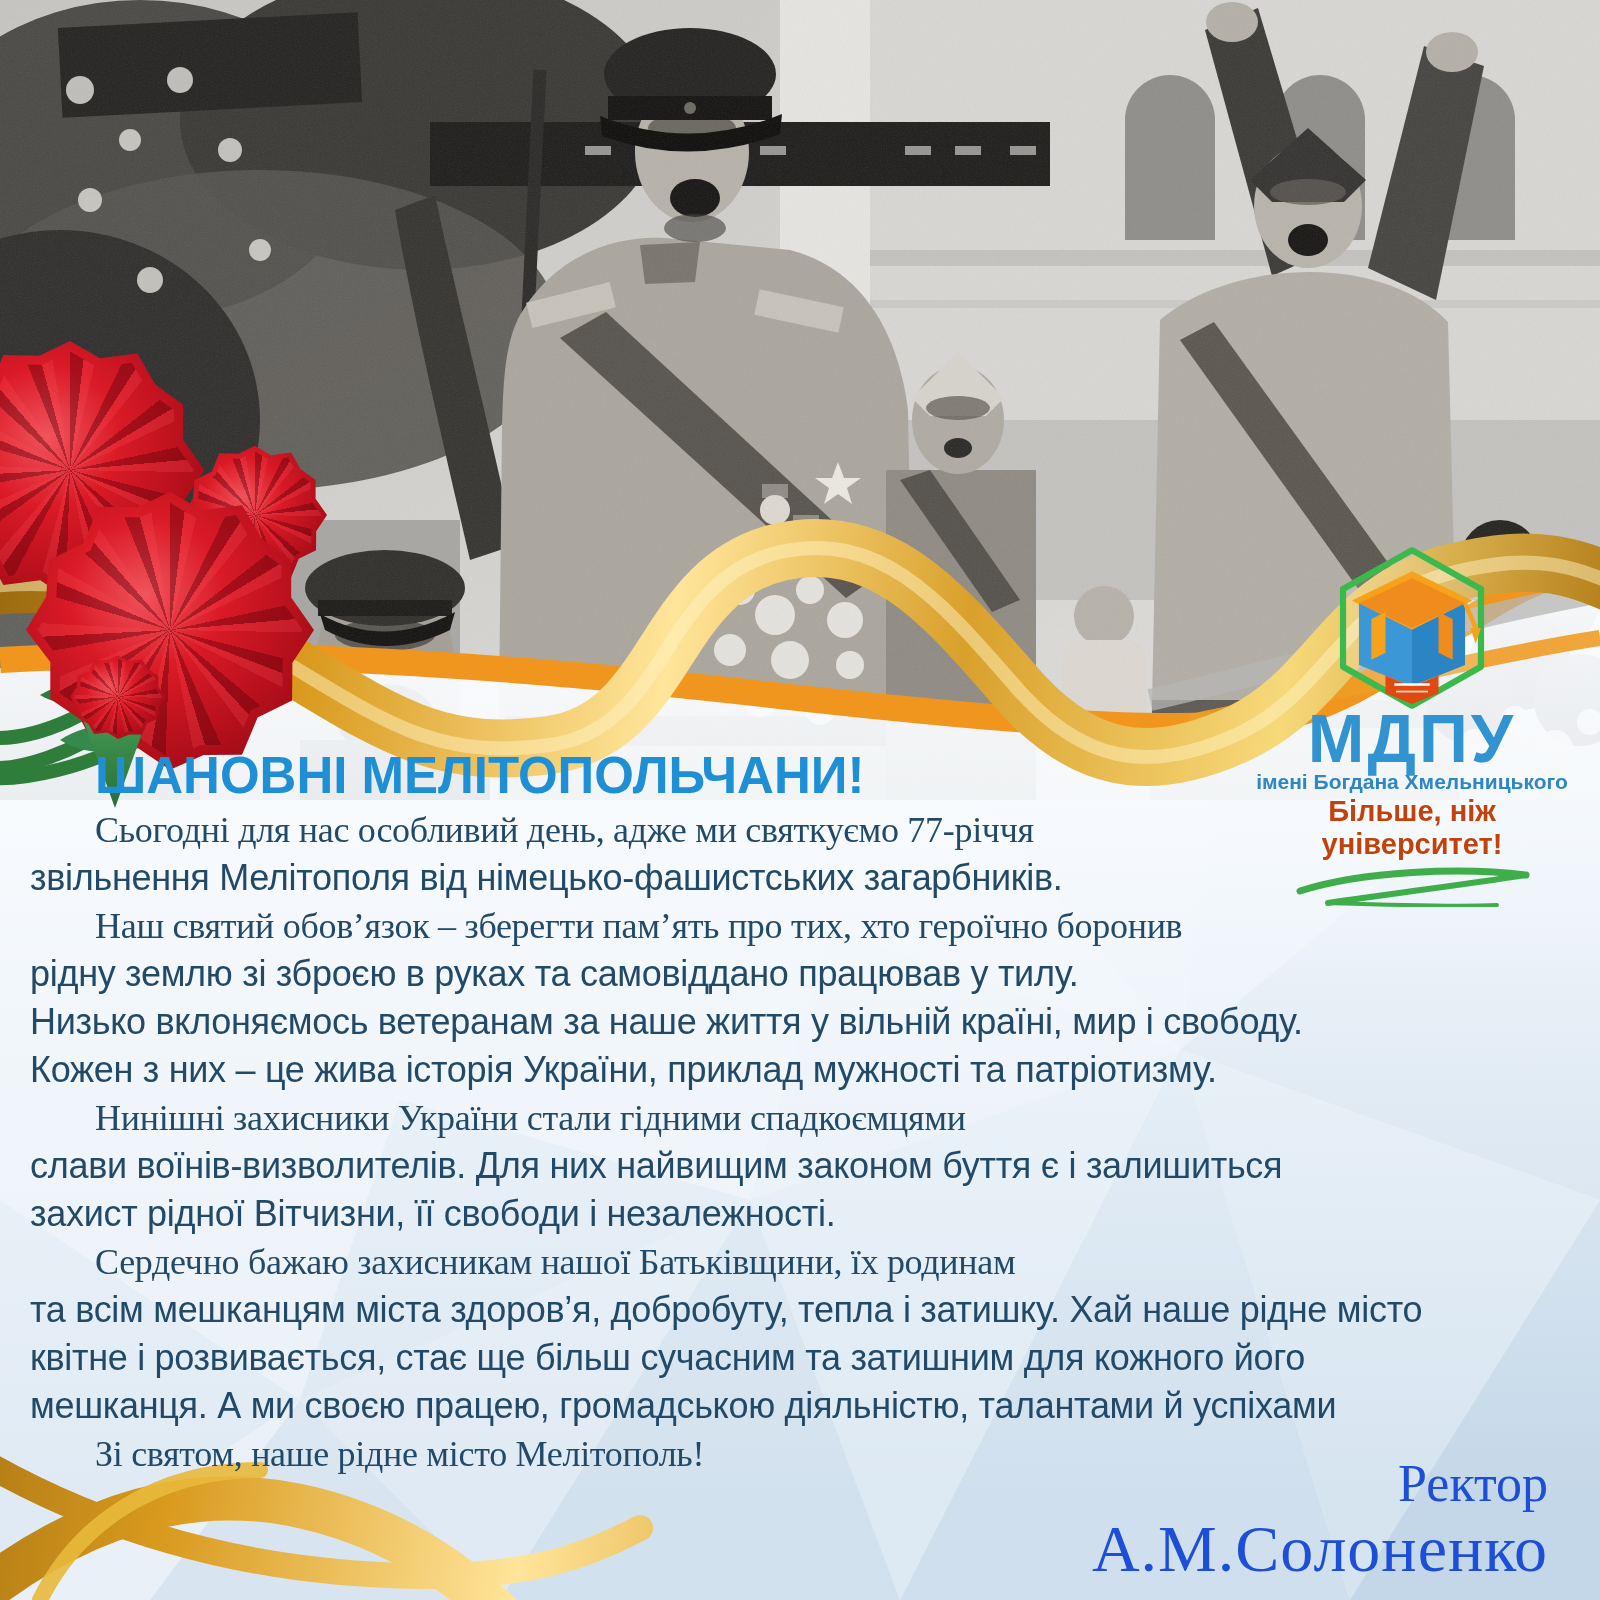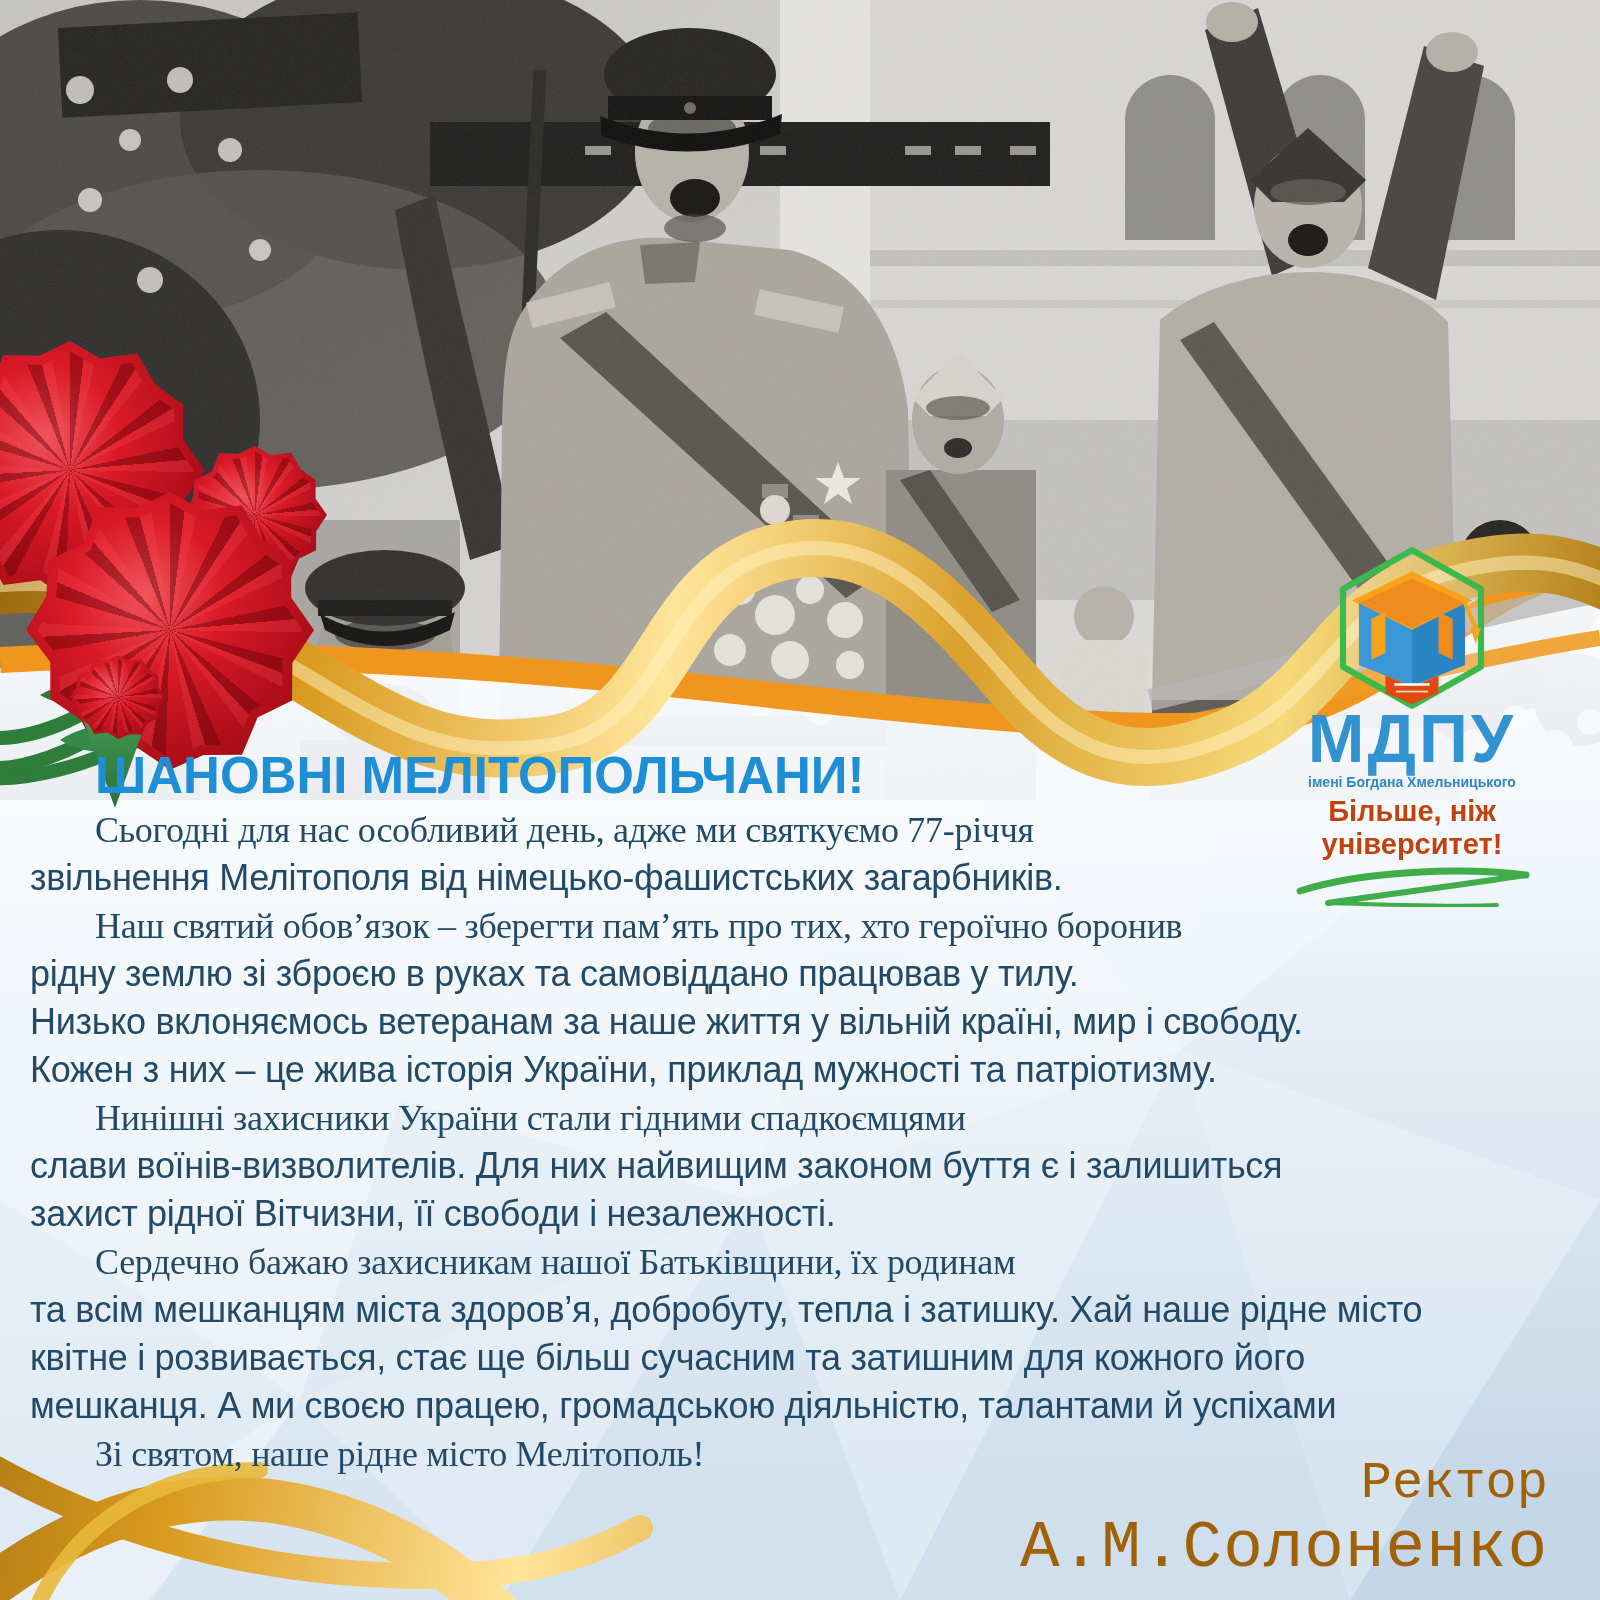--- a/index.html
+++ b/index.html
@@ -9,29 +9,29 @@
 
   
   .text-block{position:absolute;left:30px;top:748px;width:1548px;z-index:8;}
   .heading{font-size:51px;font-weight:bold;color:#1e8fd5;height:58px;line-height:56px;
            margin-left:65px;white-space:nowrap;}
   .line{font-size:36px;line-height:48px;height:48px;white-space:nowrap;
         color:#224a68;letter-spacing:-0.3px;}
   .line.indent{padding-left:65px;font-family:Liberation Serif, serif;}
 
   .signature{position:absolute;right:52px;top:1455px;text-align:right;z-index:9;
-             font-family:Liberation Mono, monospace;color:#a16207;}
+             font-family:Liberation Serif, serif;color:#1d4ed8;}
   .sig-title{font-size:52px;line-height:58px;}
   .sig-name{font-size:66px;line-height:72px;letter-spacing:1px;}
 
   
   .logo{position:absolute;left:1240px;top:543px;width:344px;z-index:7;text-align:center;}
   .logo-acronym{font-size:68px;font-weight:bold;color:#3193cf;letter-spacing:3px;
                 line-height:62px;margin-top:-4px;}
-  .logo-name{font-size:14px;font-weight:bold;color:#2d86c5;line-height:26px;}
+  .logo-name{font-size:21px;font-weight:bold;color:#2d86c5;line-height:26px;}
   .logo-slogan{font-size:29px;font-weight:bold;color:#c2410c;line-height:33px;
                text-shadow:0 0 3px #fff,0 0 4px #fff;}
 
   
   .flowers{position:absolute;left:0;top:300px;width:430px;height:530px;z-index:4;}
   .head{position:absolute;
         clip-path:polygon(98% 50%,90.8% 60.9%,90.7% 73.5%,79.2% 79.2%,74% 91.6%,61.2% 91.7%,
           50% 96.6%,39.4% 89.4%,26.2% 91.1%,20.2% 79.8%,10.1% 73%,10.1% 60.7%,2% 50%,
           8.7% 38.9%,9.6% 26.7%,21.2% 21.2%,26.2% 8.9%,39.1% 9.2%,50% 3.9%,60.7% 10.1%,
           74% 8.4%,80.5% 19.5%,90.4% 26.7%,90.4% 39.2%);

